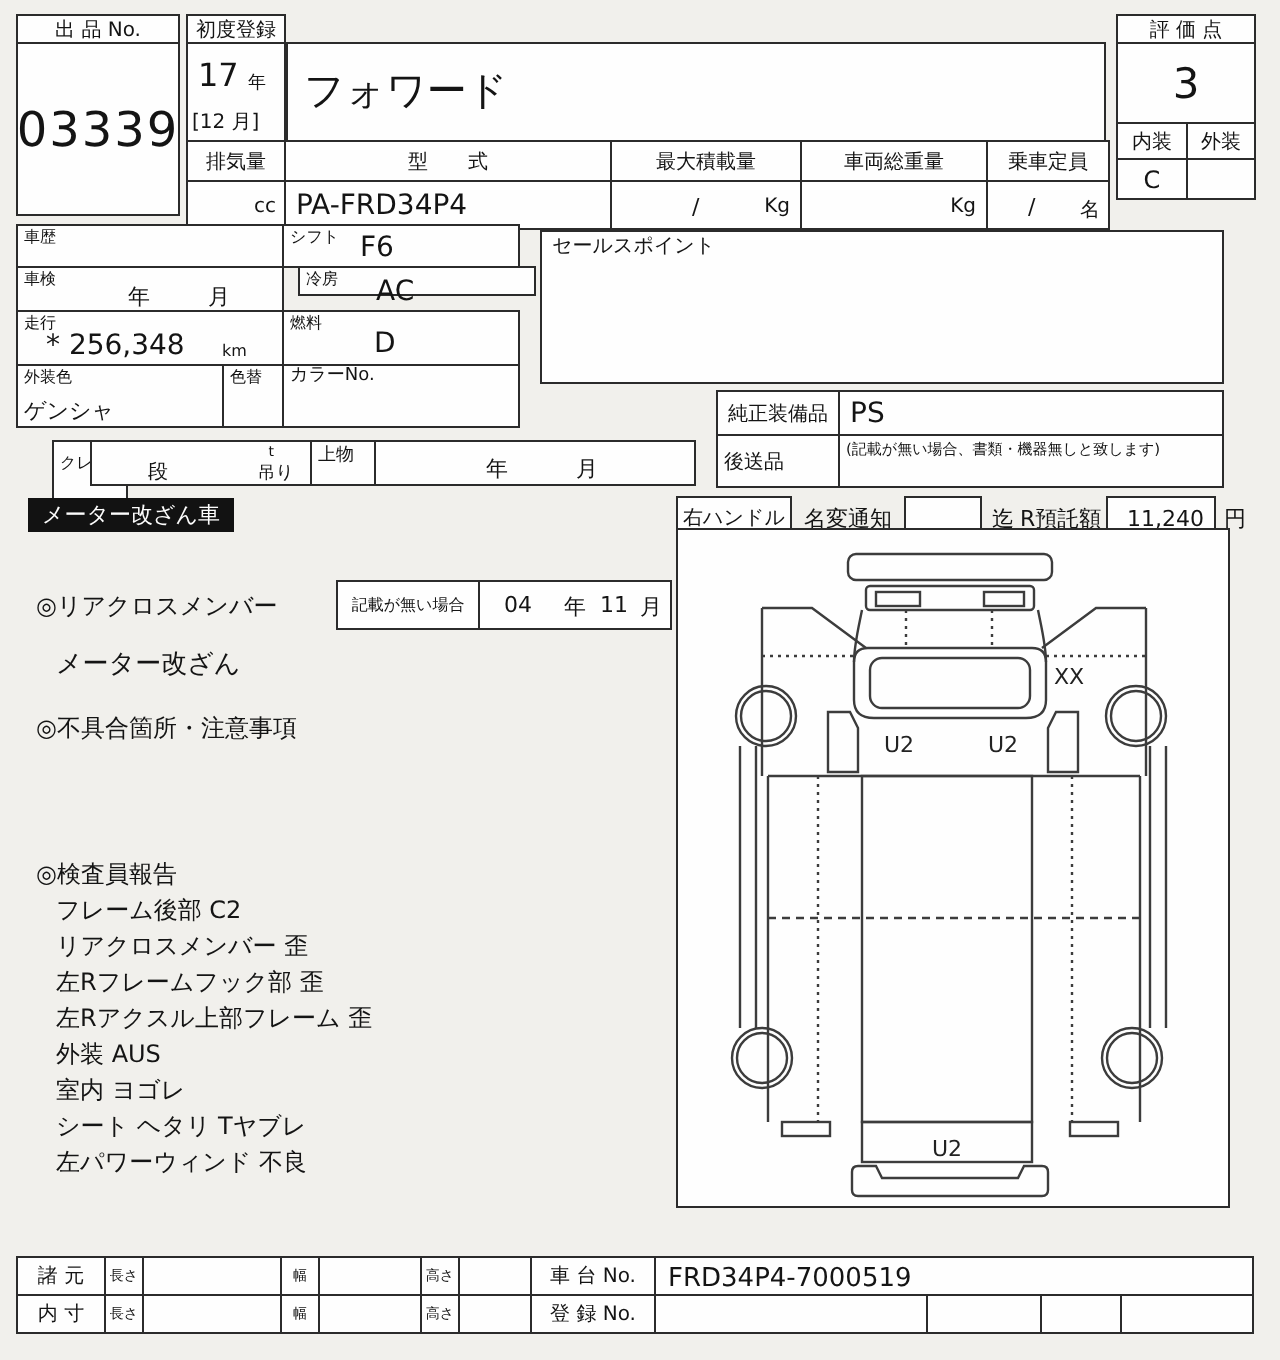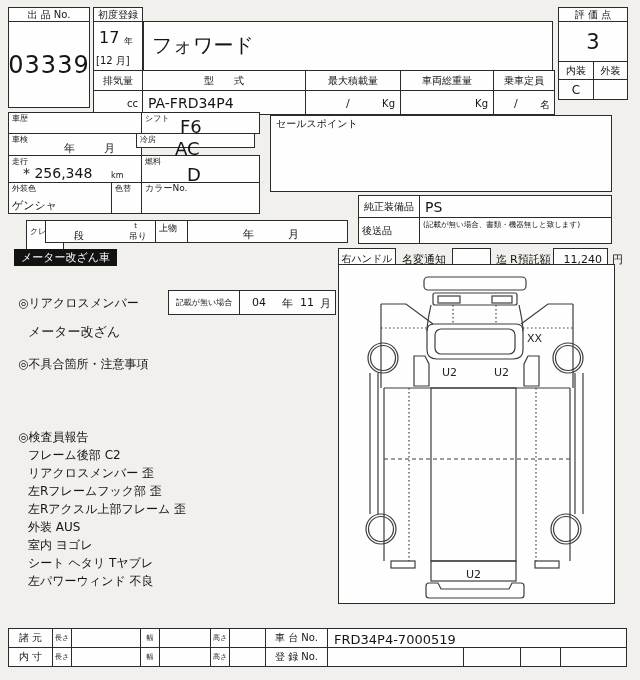--- a/index.html
+++ b/index.html
@@ -2,21 +2,21 @@
 <html><head>
 <meta charset="utf-8">
 <style>
   html,body{margin:0;padding:0;background:#e8e7e4;}
   .sheet{position:relative;width:640px;height:680px;background:#f1f0ec;
          font-family:"DejaVu Sans",sans-serif;color:#141414;overflow:hidden;}
   .cell{position:absolute;background:#fefefe;border:1px solid #2b2b2b;box-sizing:border-box;}
   .hdr{display:flex;align-items:center;justify-content:center;font-size:10px;white-space:nowrap;}
   .hdr-sm{display:flex;align-items:center;justify-content:center;font-size:8px;white-space:nowrap;}
   .lbl{position:absolute;top:1px;left:3px;font-size:8px;line-height:9px;white-space:nowrap;}
-  .val-big{font-size:18px;text-align:center;}
+  .val-big{font-size:14px;text-align:center;}
   .center{display:flex;align-items:center;justify-content:center;}
   .txt{position:absolute;white-space:nowrap;}
   .badge{position:absolute;background:#121212;color:#fdfdfd;display:flex;align-items:center;justify-content:center;font-size:11px;}
   .vlabel{font-size:7px;line-height:7px;display:flex;align-items:center;justify-content:center;text-align:center;padding:0 1px;}
   svg text{font-family:"DejaVu Sans",sans-serif;}
 </style>
 </head>
 <body>
 
 <div class="sheet">
@@ -75,21 +75,21 @@
   <div class="cell" style="left:141px;top:112px;width:119px;height:22px;">
     <span class="lbl">シフト</span>
     <span class="txt val-big" style="left:38px;top:3px;">F6</span>
   </div>
 
   <div class="cell" style="left:8px;top:133px;width:134px;height:23px;">
     <span class="lbl">車検</span>
     <span class="txt" style="left:55px;top:7px;font-size:11px;">年</span>
     <span class="txt" style="left:95px;top:7px;font-size:11px;">月</span>
   </div>
-  <div class="cell" style="left:136px;top:133px;width:119px;height:15px;">
+  <div class="cell" style="left:149px;top:133px;width:119px;height:15px;">
     <span class="lbl">冷房</span>
     <span class="txt val-big" style="left:38px;top:4px;">AC</span>
   </div>
 
   <div class="cell" style="left:8px;top:155px;width:134px;height:28px;">
     <span class="lbl">走行</span>
     <span class="txt" style="left:14px;top:9px;font-size:14px;">* 256,348</span>
     <span class="txt" style="left:102px;top:15px;font-size:8px;">km</span>
   </div>
   <div class="cell" style="left:141px;top:155px;width:119px;height:28px;">

